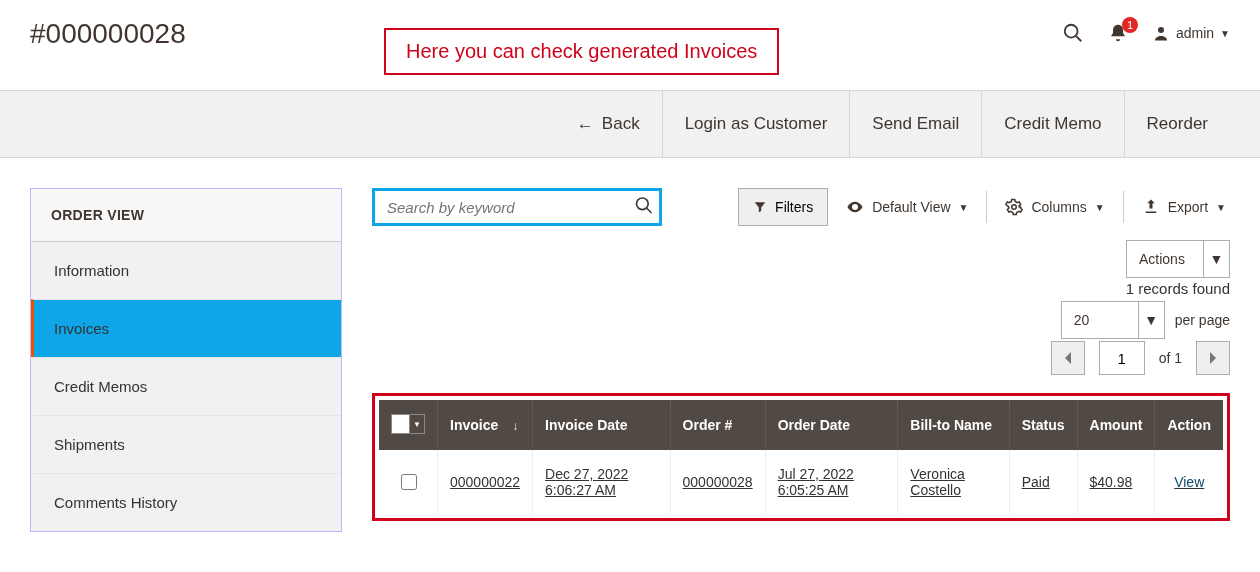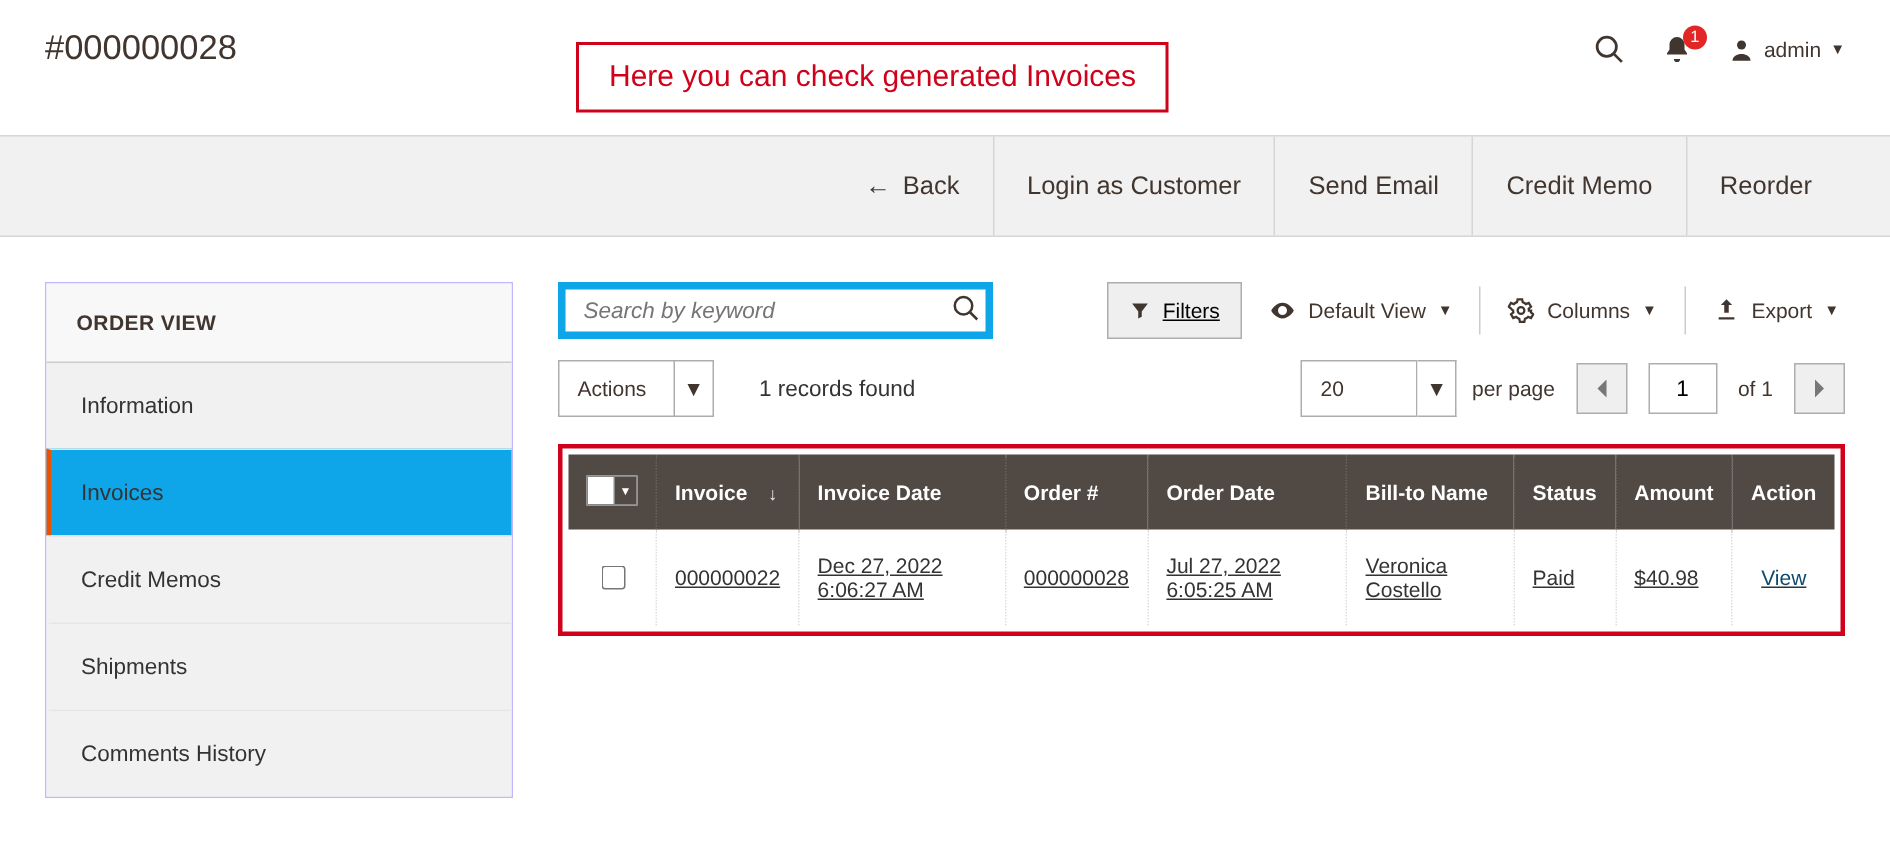--- a/index.html
+++ b/index.html
@@ -12,21 +12,21 @@
     width: 1260px;
   }
   .top {
     display: flex;
     align-items: flex-start;
     padding: 18px 30px 0 30px;
     position: relative;
     height: 90px;
   }
   .page-title {
-    font-size: 23px;
+    font-size: 28px;
     font-weight: 400;
     color: #41362f;
     margin: 0;
   }
   .annotation-box {
     position: absolute;
     left: 384px;
     top: 28px;
     border: 2px solid #d0021b;
     padding: 10px 20px;
@@ -146,21 +146,21 @@
     gap: 14px;
     margin-bottom: 14px;
   }
   .search-wrap {
     position: relative;
     width: 290px;
   }
   .search-input {
     width: 100%;
     height: 38px;
-    border: 5px solid #0ea5e9;
+    border: 3px solid #0ea5e9;
     padding: 0 36px 0 12px;
     font-size: 15px;
     font-style: italic;
     color: #ef4444;
   }
   .search-icon-in {
     position: absolute;
     right: 8px;
     top: 50%;
     transform: translateY(-50%);
@@ -170,21 +170,20 @@
   .filters-btn {
     height: 38px;
     border: 1px solid #adadad;
     background: #efefef;
     padding: 0 14px;
     display: flex;
     align-items: center;
     gap: 8px;
     cursor: pointer;
     font-size: 14px;
-    text-decoration: underline;
   }
   .view-control {
     display: flex;
     align-items: center;
     gap: 8px;
     cursor: pointer;
     padding: 0 4px;
     height: 38px;
   }
   .divider-v {
@@ -192,23 +191,24 @@
     height: 32px;
     background: #ccc;
   }
   .view-control .caret,
   .user-menu .caret {
     font-size: 10px;
   }
 
   .toolbar-row2 {
     display: flex;
-    align-items: center;
-    gap: 14px;
+    align-items: flex-end;
+    gap: 2px;
     margin-bottom: 18px;
+    flex-direction: column;
   }
   .actions-select {
     display: flex;
     height: 38px;
   }
   .actions-select .sel-main {
     border: 1px solid #adadad;
     padding: 0 12px;
     display: flex;
     align-items: center;

